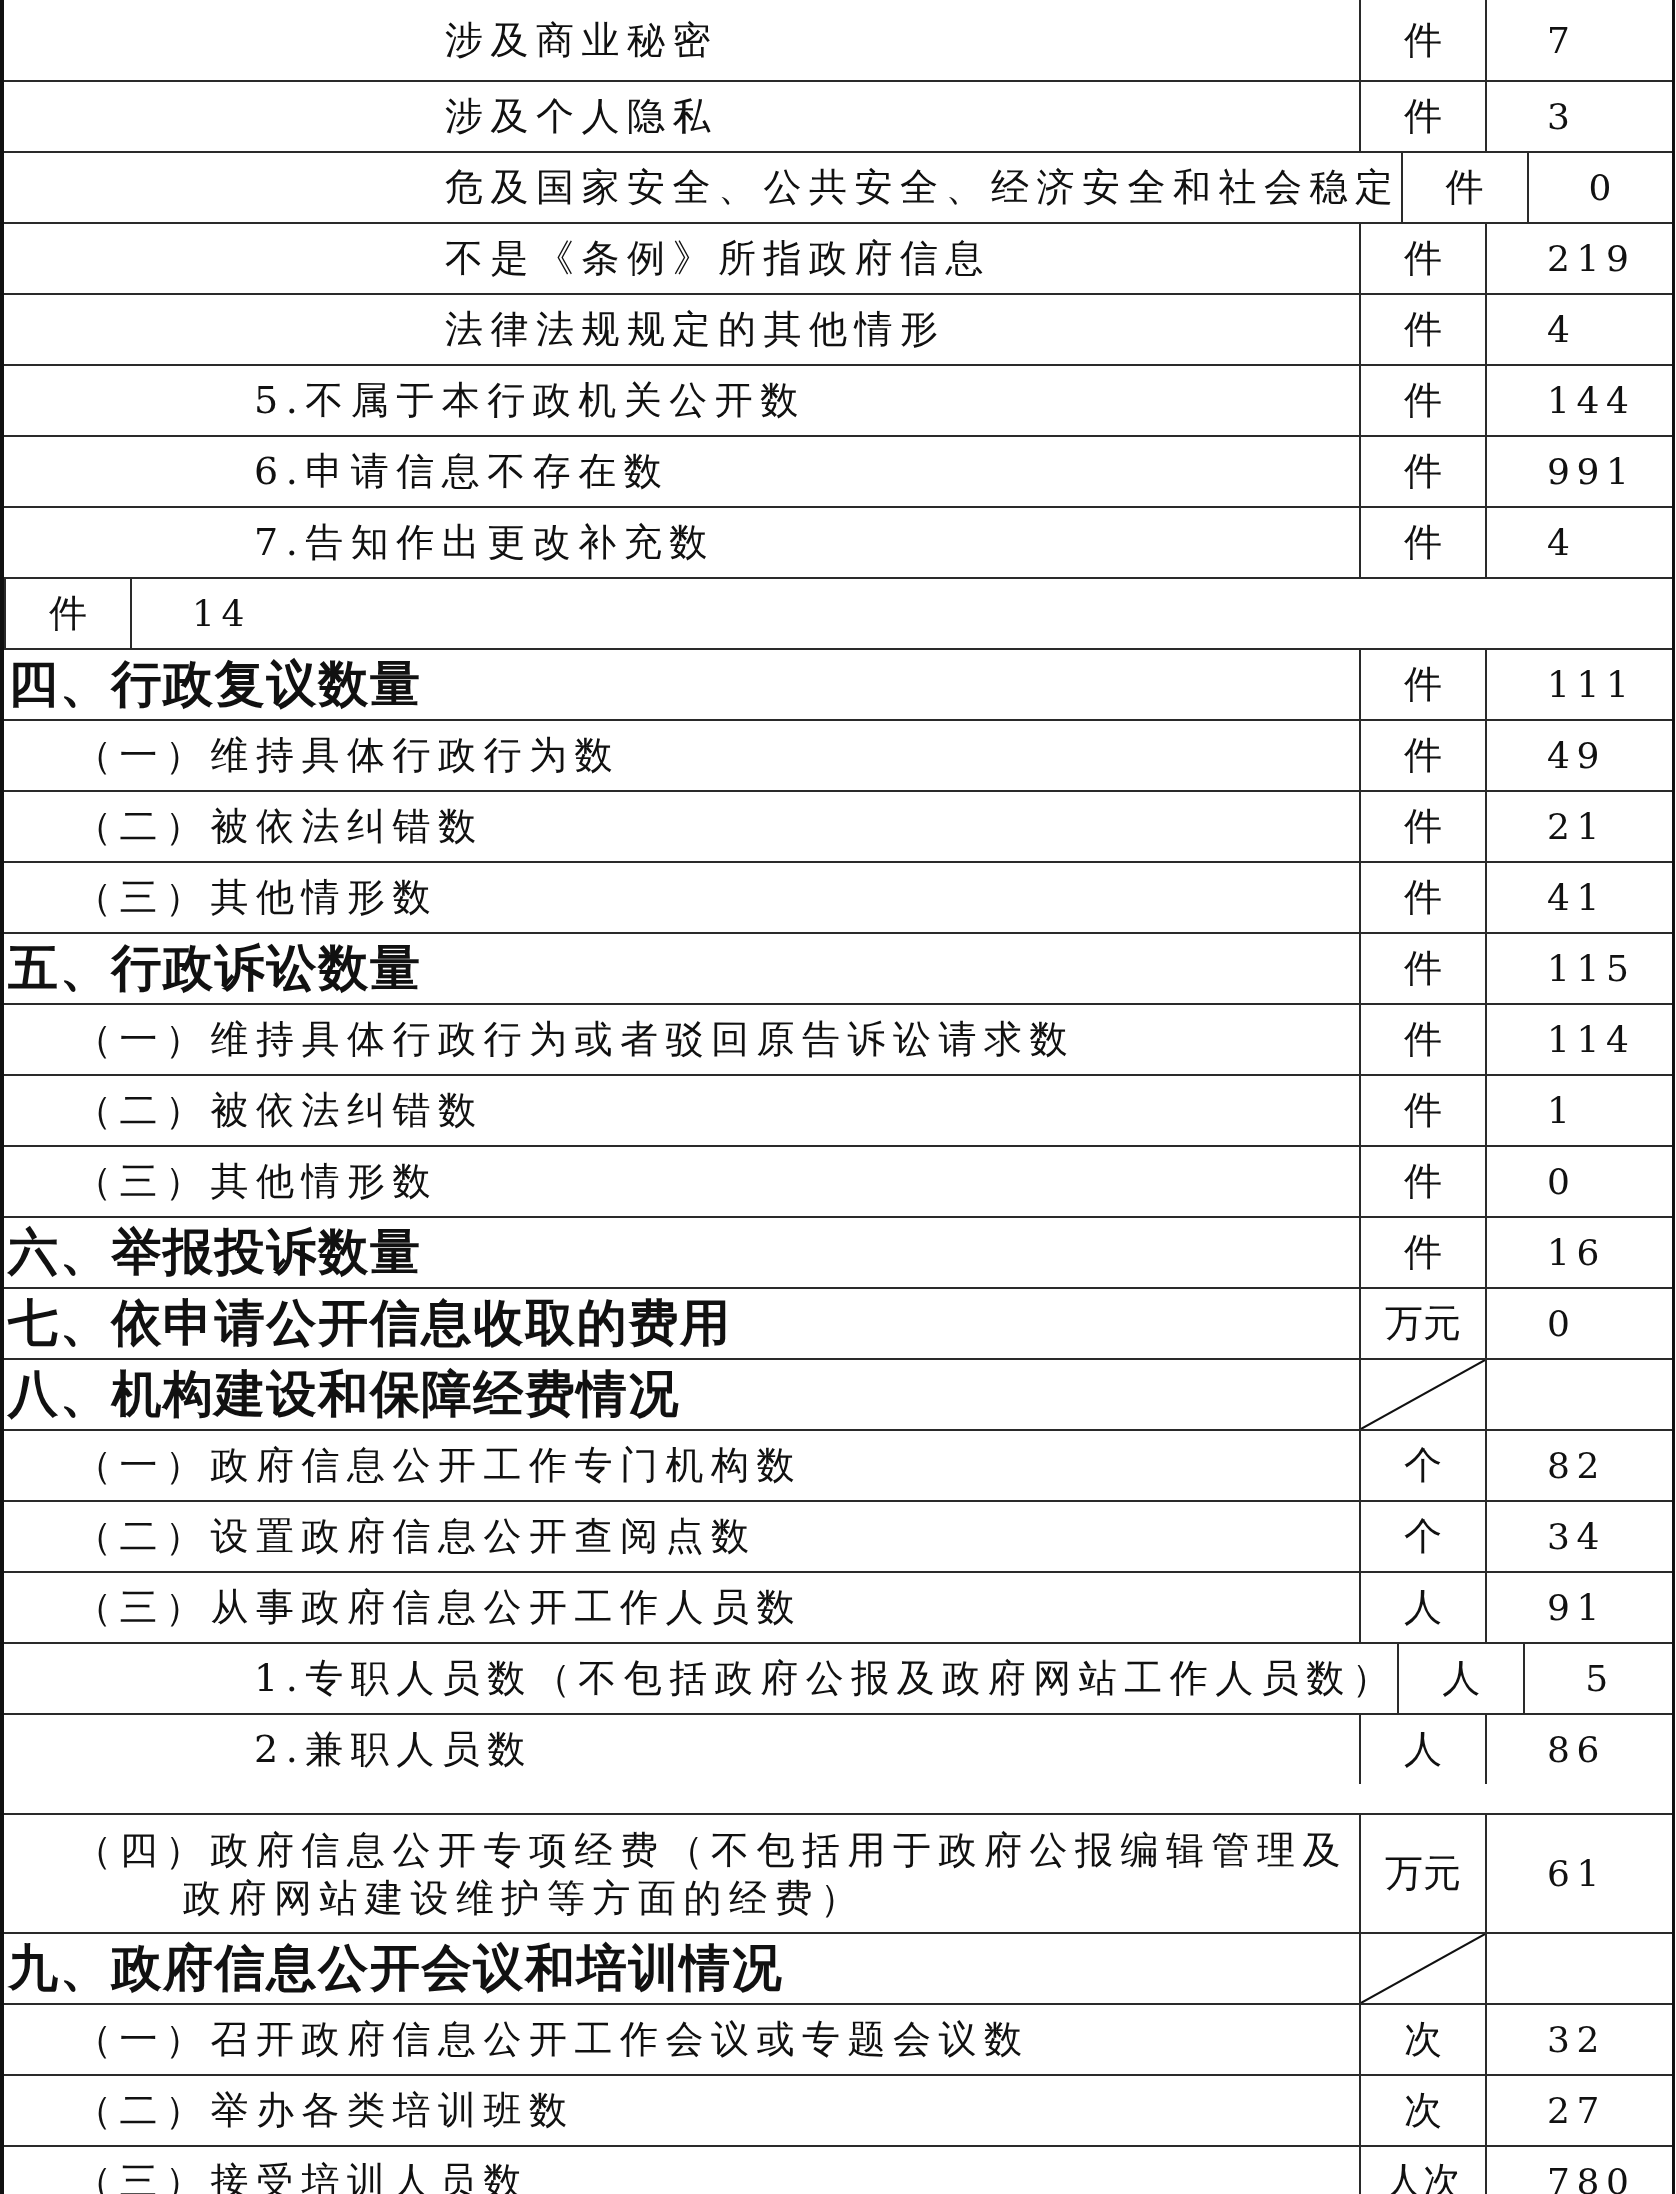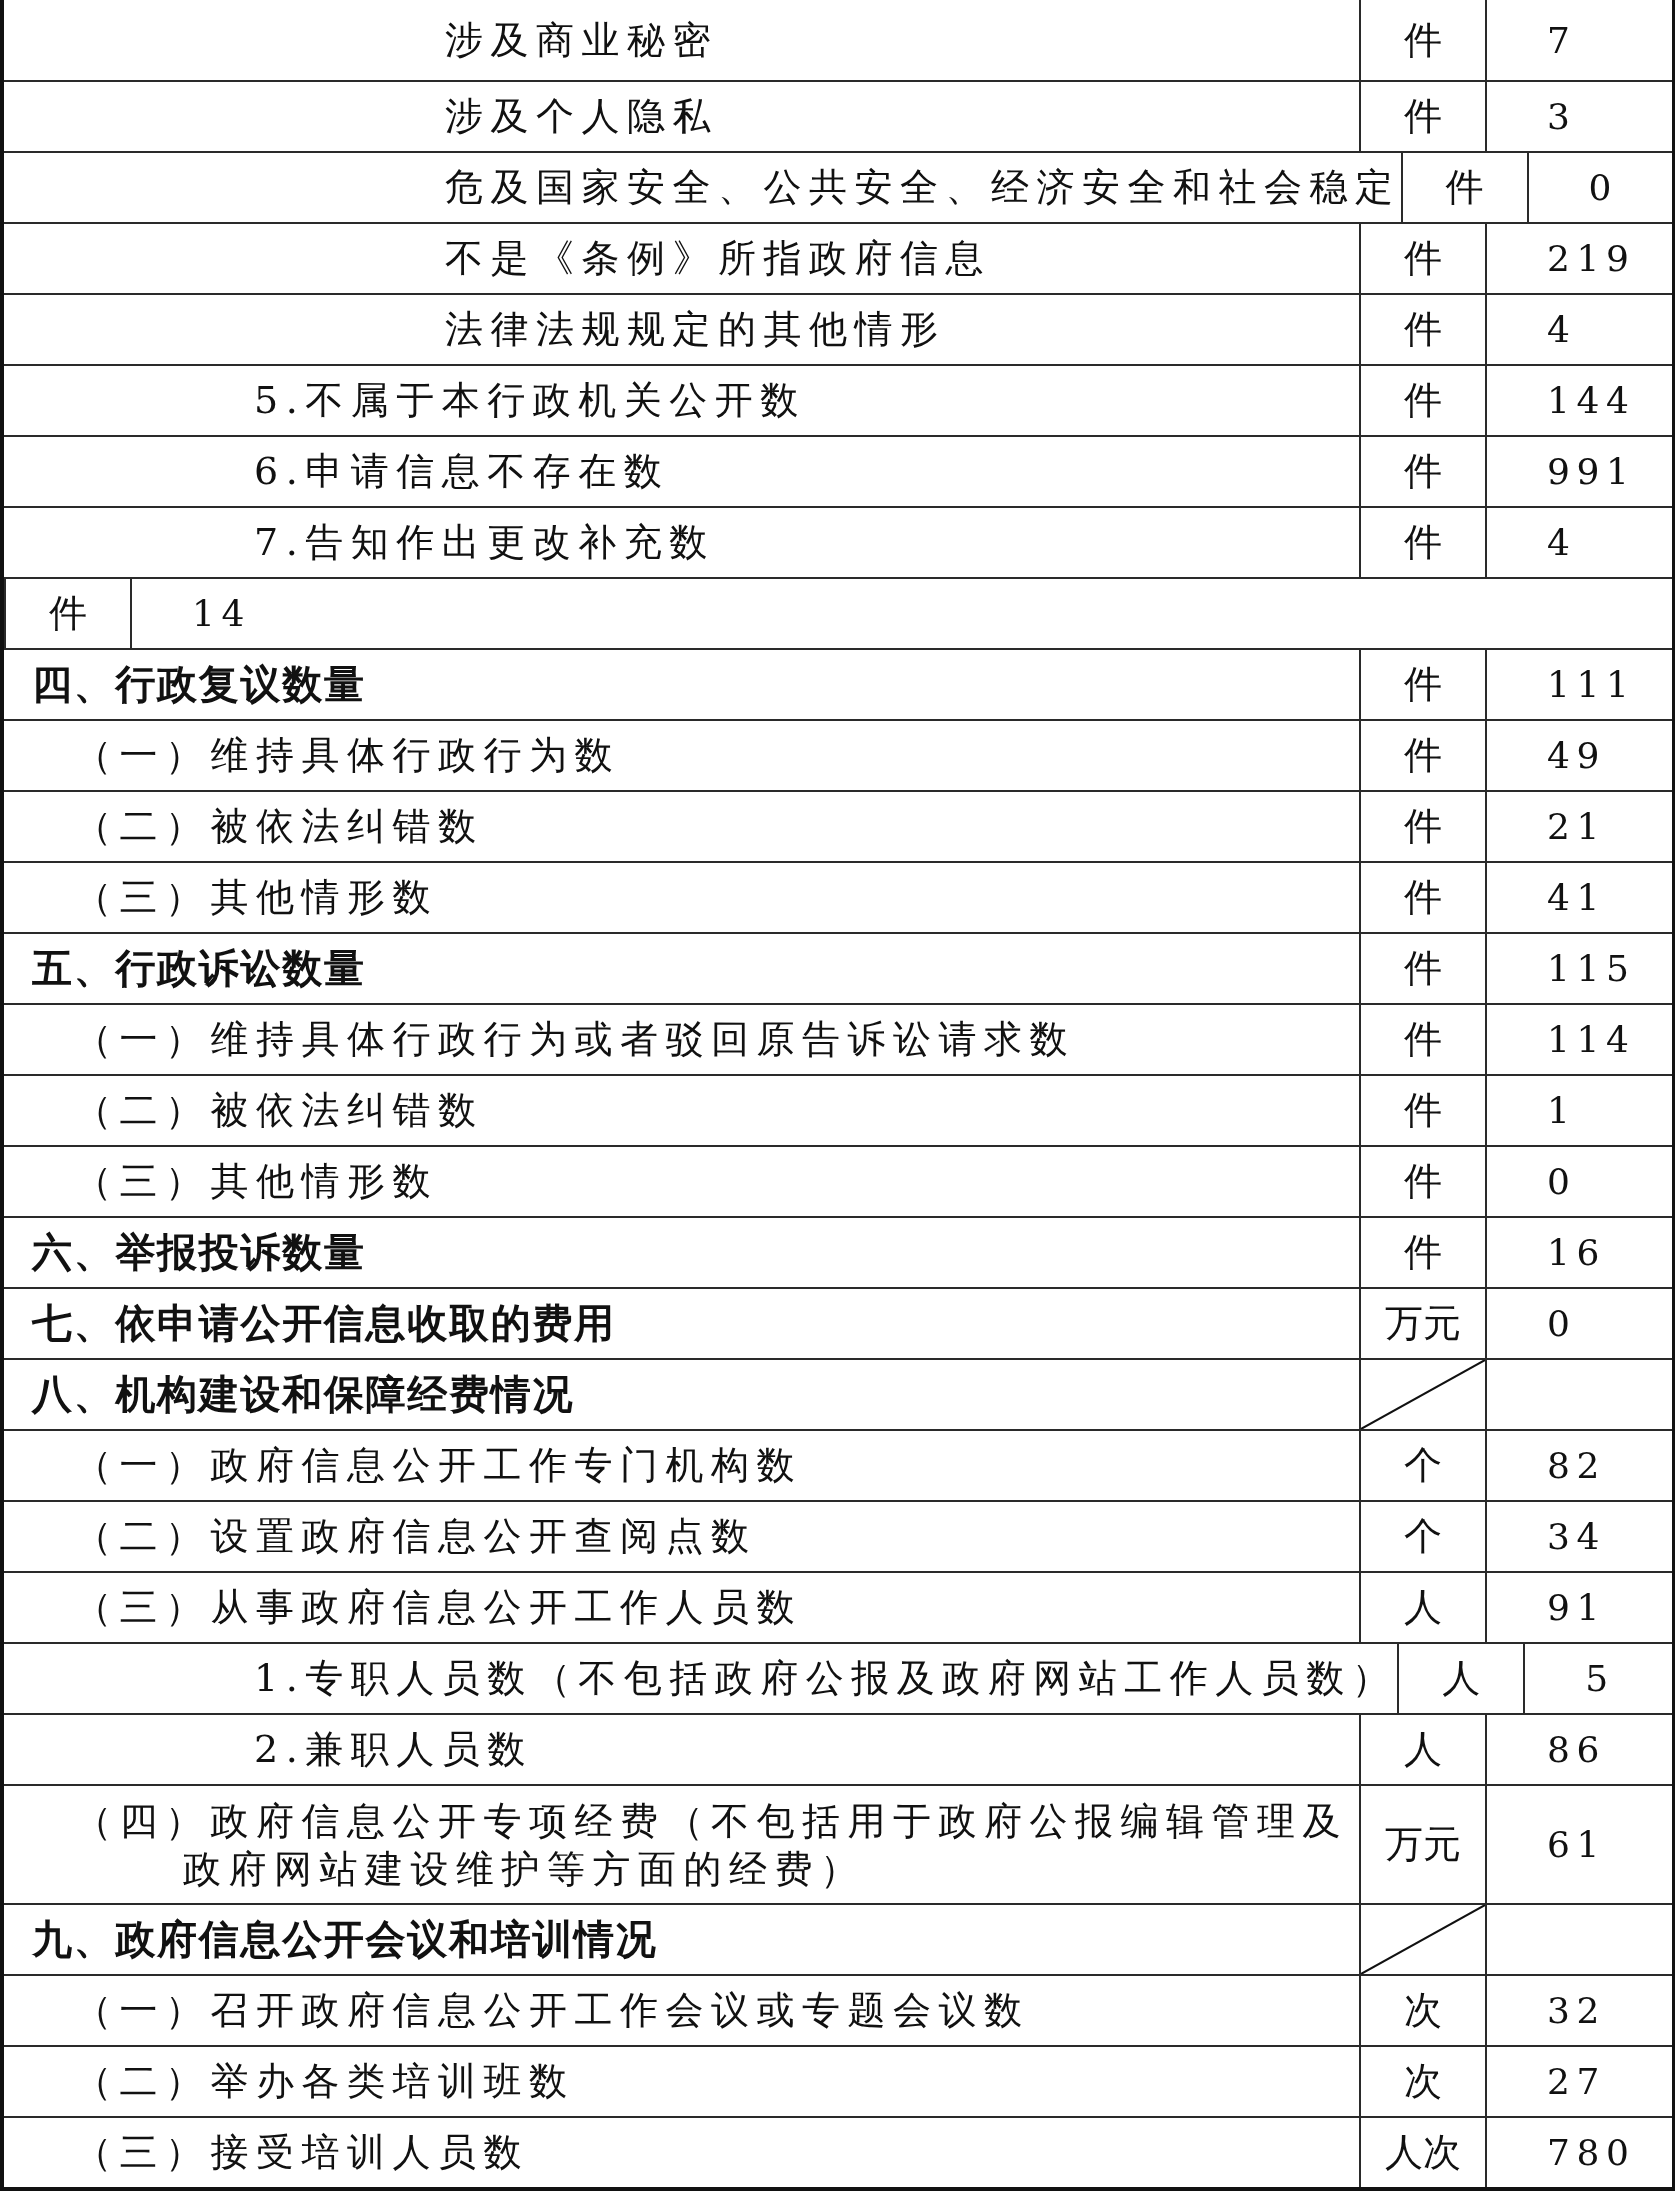--- a/index.html
+++ b/index.html
@@ -3,28 +3,28 @@
 <meta charset="utf-8">
 <style>
   html, body { margin: 0; padding: 0; background: #ffffff; }
   body { width: 1677px; height: 2194px; position: relative; overflow: hidden;
          font-family: "DejaVu Serif", "Liberation Serif", serif; color: #111; }
   .table { position: absolute; left: 0; top: 0; width: 1675px;
            border-left: 4.1px solid #111; border-right: 3.3px solid #111; border-bottom: 4.1px solid #111;
            box-sizing: border-box; }
   .row { display: flex; height: 71px; border-top: 2.5px solid #2a2a2a; box-sizing: border-box; }
   .row.first { border-top: none; height: 80px; }
-  .row.tall { height: 119px; }
+  .row.tall { height: 119px; margin-top: 29px; }
   .cell-label { flex: 0 0 1355px; position: relative; display: flex; align-items: center;
                 font-size: 38px; letter-spacing: 7.5px; white-space: nowrap; box-sizing: border-box; }
   .cell-unit { flex: 0 0 126px; border-left: 2.5px solid #2a2a2a; display: flex; align-items: center;
                justify-content: center; font-size: 38px; box-sizing: border-box; position: relative; }
   .cell-value { flex: 1; border-left: 2.5px solid #2a2a2a; display: flex; align-items: center;
                 font-size: 36px; letter-spacing: 6.6px; padding-left: 60px; box-sizing: border-box; }
-  .lvl-0 { padding-left: 28px; font-family: Liberation Serif, serif; font-weight: bold; letter-spacing: 1.7px; font-size: 40px; }
+  .lvl-0 { padding-left: 4px; font-family: Liberation Serif, serif; font-weight: bold; letter-spacing: 1.7px; font-size: 50px; }
   .lvl-1 { padding-left: 70px; }
   .lvl-2 { padding-left: 250px; }
   .lvl-3 { padding-left: 441px; }
   .wrap { white-space: normal; line-height: 48px; align-items: center; }
   .wrap .txt { display: block; text-indent: -109px; padding-left: 109px; }
   .diag { position: absolute; inset: 0; }
   .diag svg { width: 100%; height: 100%; display: block; }
 </style>
 </head>
 <body>

